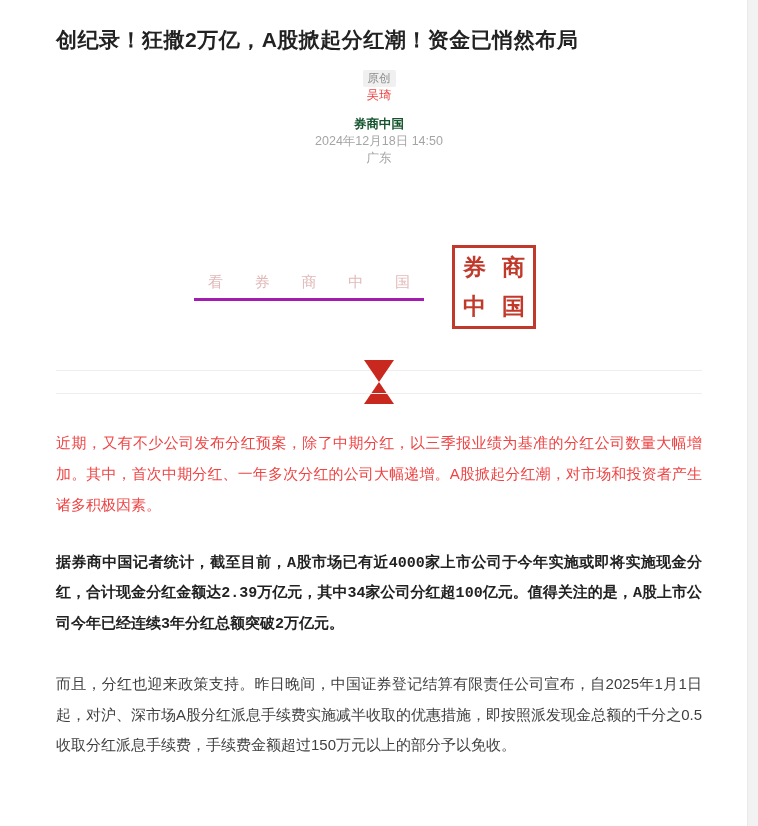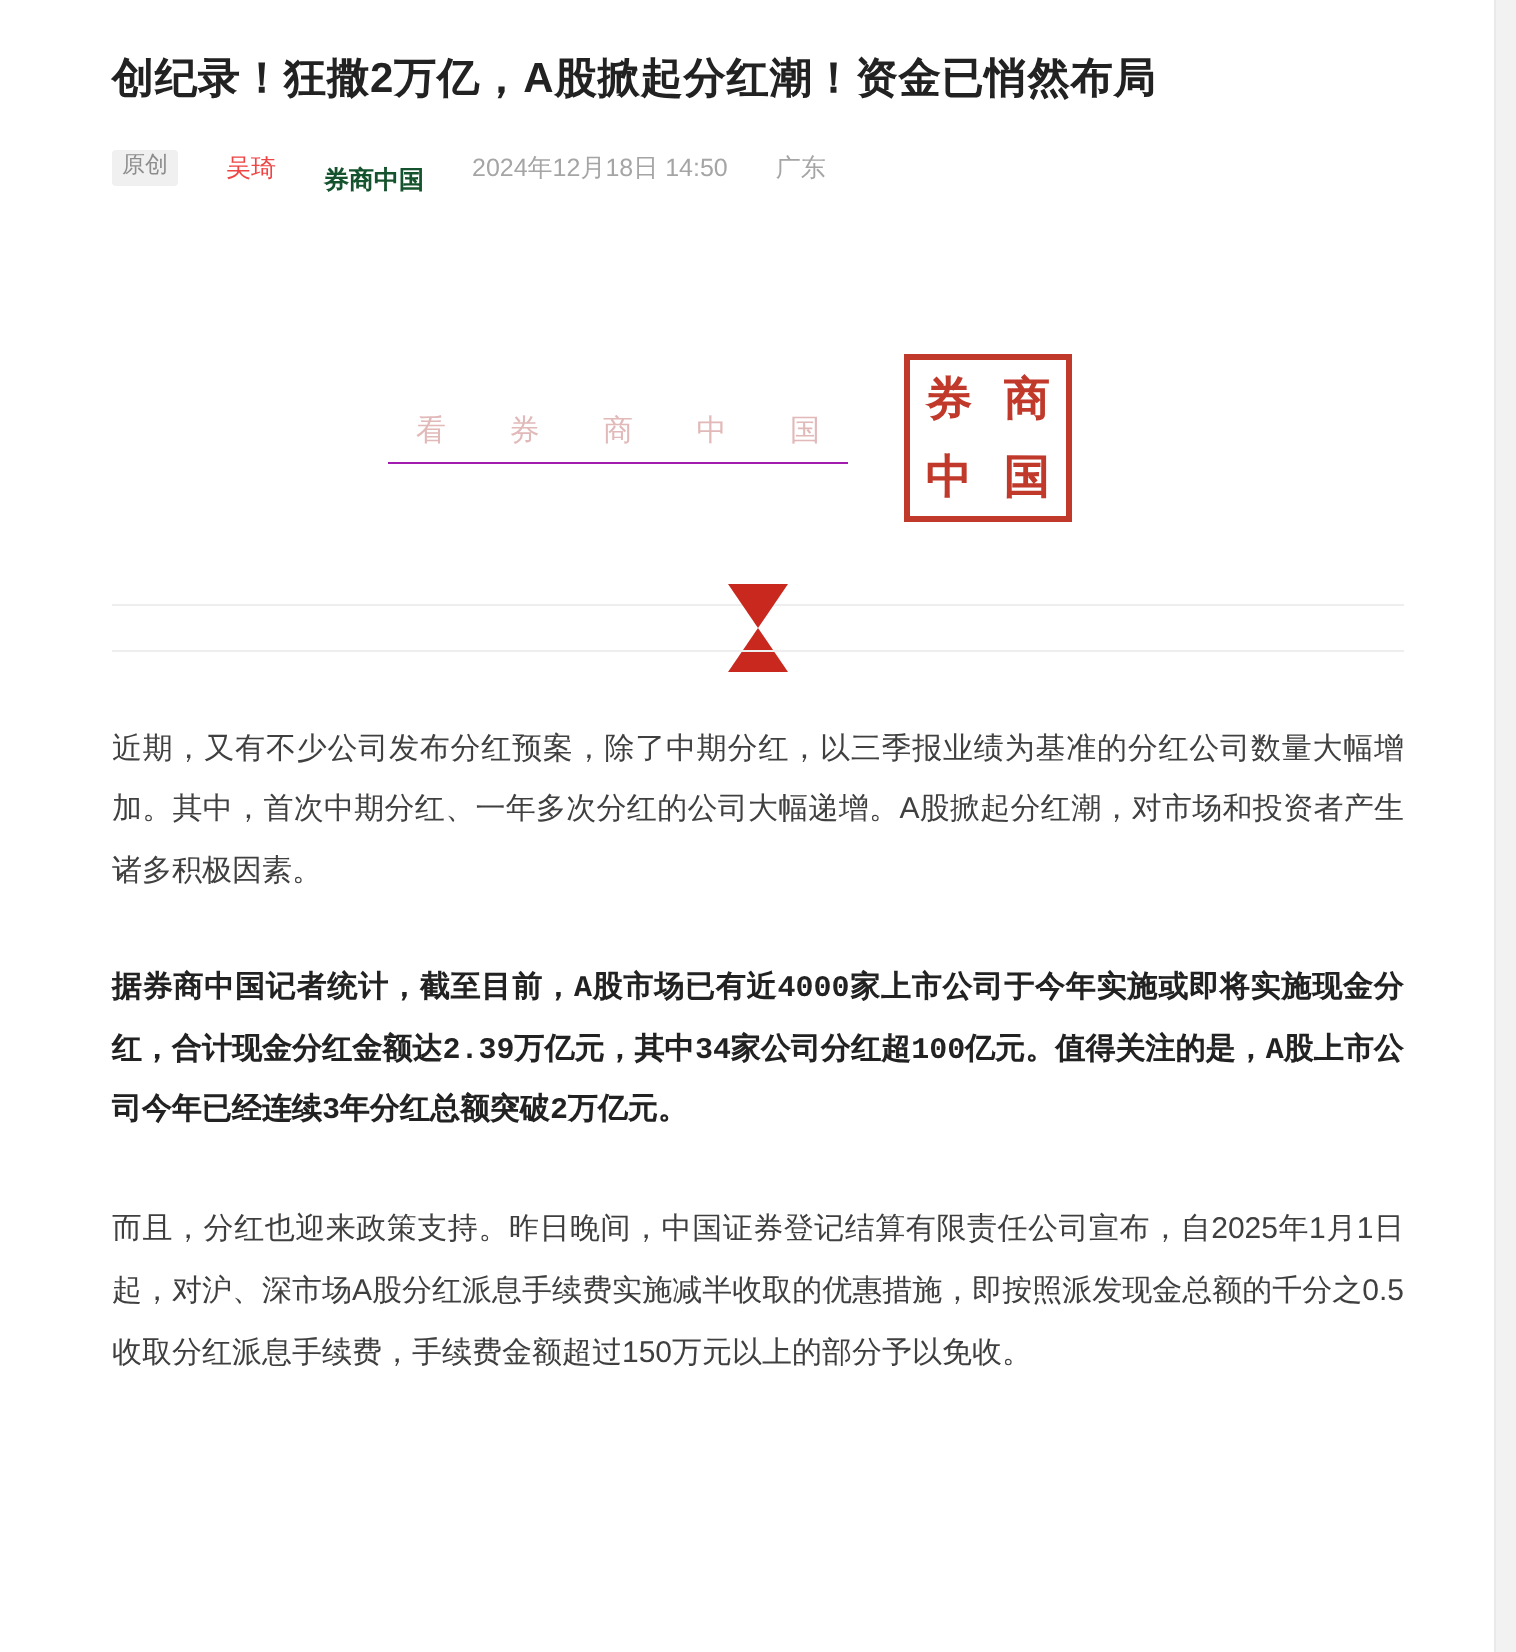--- a/index.html
+++ b/index.html
@@ -38,21 +38,22 @@
     letter-spacing: 0.5px;
     padding-top: 24px;
     margin: 0;
   }
   .meta {
     margin-top: 14px;
     display: flex;
     align-items: center;
     font-size: 12.5px;
     color: #9a9a9a;
-    gap: 24px;
+    gap: 0;
+    flex-direction: column;
   }
   .meta .badge {
     background: #f0f0f0;
     color: #8d8d8d;
     border-radius: 2px;
     padding: 2px 5px;
     font-size: 11.5px;
     line-height: 1.2;
   }
   .meta .author {
@@ -85,21 +86,21 @@
     gap: 0;
   }
   .banner-side {
     width: 230px;
     text-align: right;
     color: #e2b9b9;
     font-size: 15px;
     letter-spacing: 14px;
     font-family: "Liberation Serif", serif;
     padding-bottom: 6px;
-    border-bottom: 1px solid #a21caf;
+    border-bottom: 3px solid #a21caf;
     text-indent: 14px;
   }
   .seal {
     width: 84px;
     height: 84px;
     margin: 0 28px;
     border: 3px solid #c0392b;
     box-sizing: border-box;
     display: grid;
     grid-template-columns: 1fr 1fr;
@@ -150,21 +151,21 @@
     margin-top: 34px;
   }
   p.para {
     font-size: 15px;
     line-height: 2.05;
     margin: 0 0 28px 0;
     text-align: justify;
     color: #3f3f3f;
   }
   p.blue {
-    color: #404040;
+    color: #ef4444;
   }
   p.bold {
     font-weight: bold;
     color: #222222;
     font-family: Liberation Mono, monospace;
   }
 </style>
 </head>
 <body>
 

